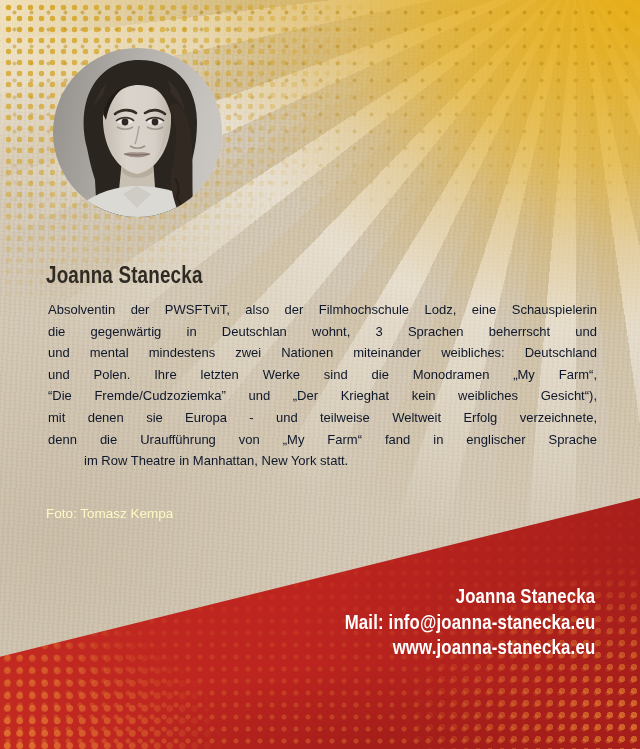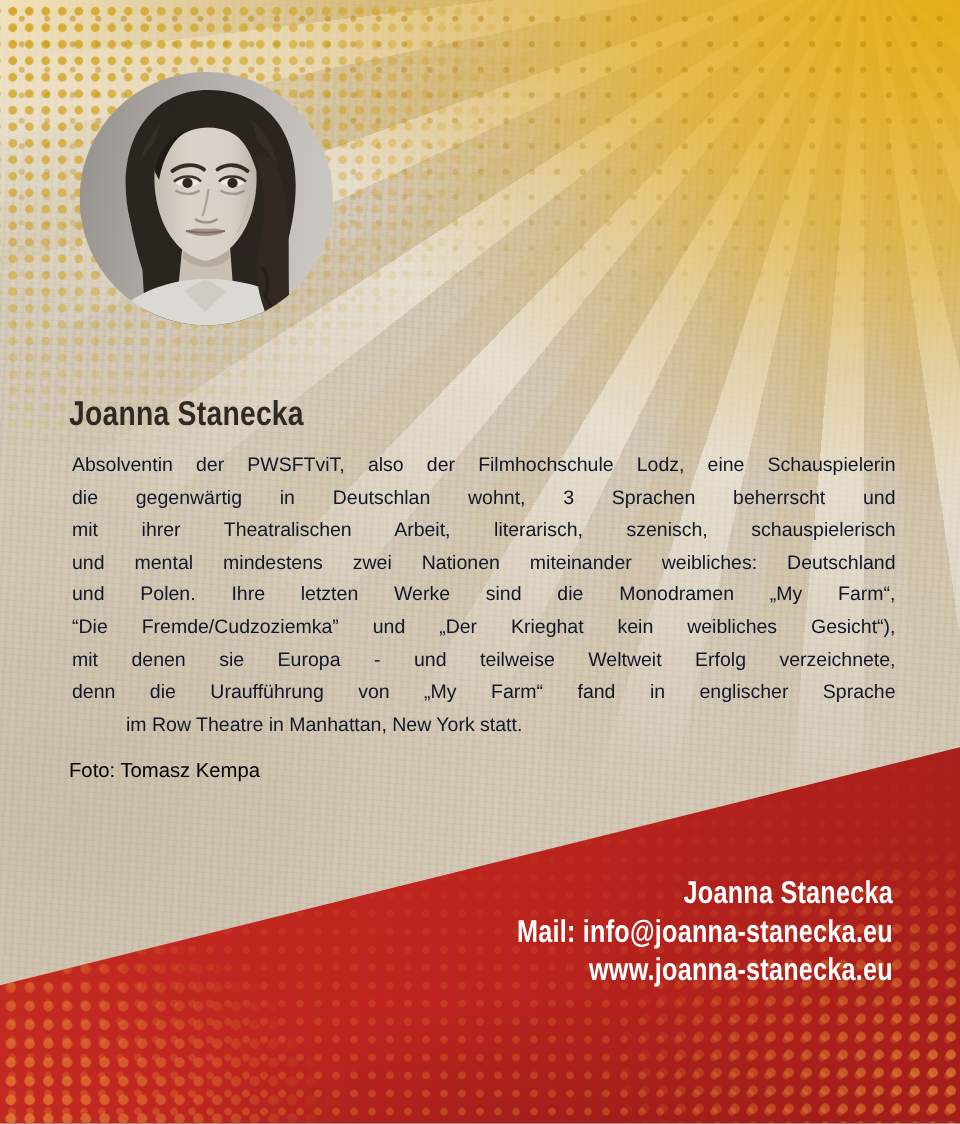--- a/index.html
+++ b/index.html
@@ -94,21 +94,21 @@
     white-space:nowrap;
   }
   .bio {
     position:absolute; left:48px; top:299px; width:549px;
     font-size:13px; line-height:21.6px; color:#0f172a;
   }
   .bio-line { text-align:justify; text-align-last:justify; white-space:normal; }
   .bio-line.last { text-align-last:left;margin-left:36px; }
   .credit {
     position:absolute; left:46px; top:505px;
-    font-size:13.5px; color:#000000; line-height:17px;
+    font-size:13.5px; color:#fef9c3; line-height:17px;
   }
   .contact {
     position:absolute; right:45px; top:583px; text-align:right;
     color:#ffffff; font-weight:bold;
   }
   .contact div {
     font-size:21px; line-height:25.5px; white-space:nowrap;
     transform:scaleX(0.8); transform-origin:100% 50%; letter-spacing:0.2px;
   }
 </style>
@@ -184,21 +184,20 @@
       <path d="M54,76 C56,96 64,112 74,120 C62,110 56,94 54,76 Z" fill="#a99d8f" opacity="0.5"></path>
       <path d="M114,76 C112,96 104,112 96,120 C106,110 113,94 114,76 Z" fill="#a99d8f" opacity="0.5"></path>
     </svg>
   </div>
 
   <h1 class="name">Joanna Stanecka</h1>
 
   <div class="bio">
     <div class="bio-line">Absolventin der PWSFTviT, also der Filmhochschule Lodz, eine Schauspielerin</div>
     <div class="bio-line">die gegenwärtig in Deutschlan wohnt, 3 Sprachen beherrscht und</div>
-    <div class="bio-line">mit ihrer Theatralischen Arbeit, literarisch, szenisch, schauspielerisch</div>
     <div class="bio-line">und mental mindestens zwei Nationen miteinander weibliches: Deutschland</div>
     <div class="bio-line">und Polen. Ihre letzten Werke sind die Monodramen „My Farm“,</div>
     <div class="bio-line">“Die Fremde/Cudzoziemka” und „Der Krieghat kein weibliches Gesicht“),</div>
     <div class="bio-line">mit denen sie Europa - und teilweise Weltweit Erfolg verzeichnete,</div>
     <div class="bio-line">denn die Uraufführung von „My Farm“ fand in englischer Sprache</div>
     <div class="bio-line last">im Row Theatre in Manhattan, New York statt.</div>
   </div>
 
   <div class="credit">Foto: Tomasz Kempa</div>
 

